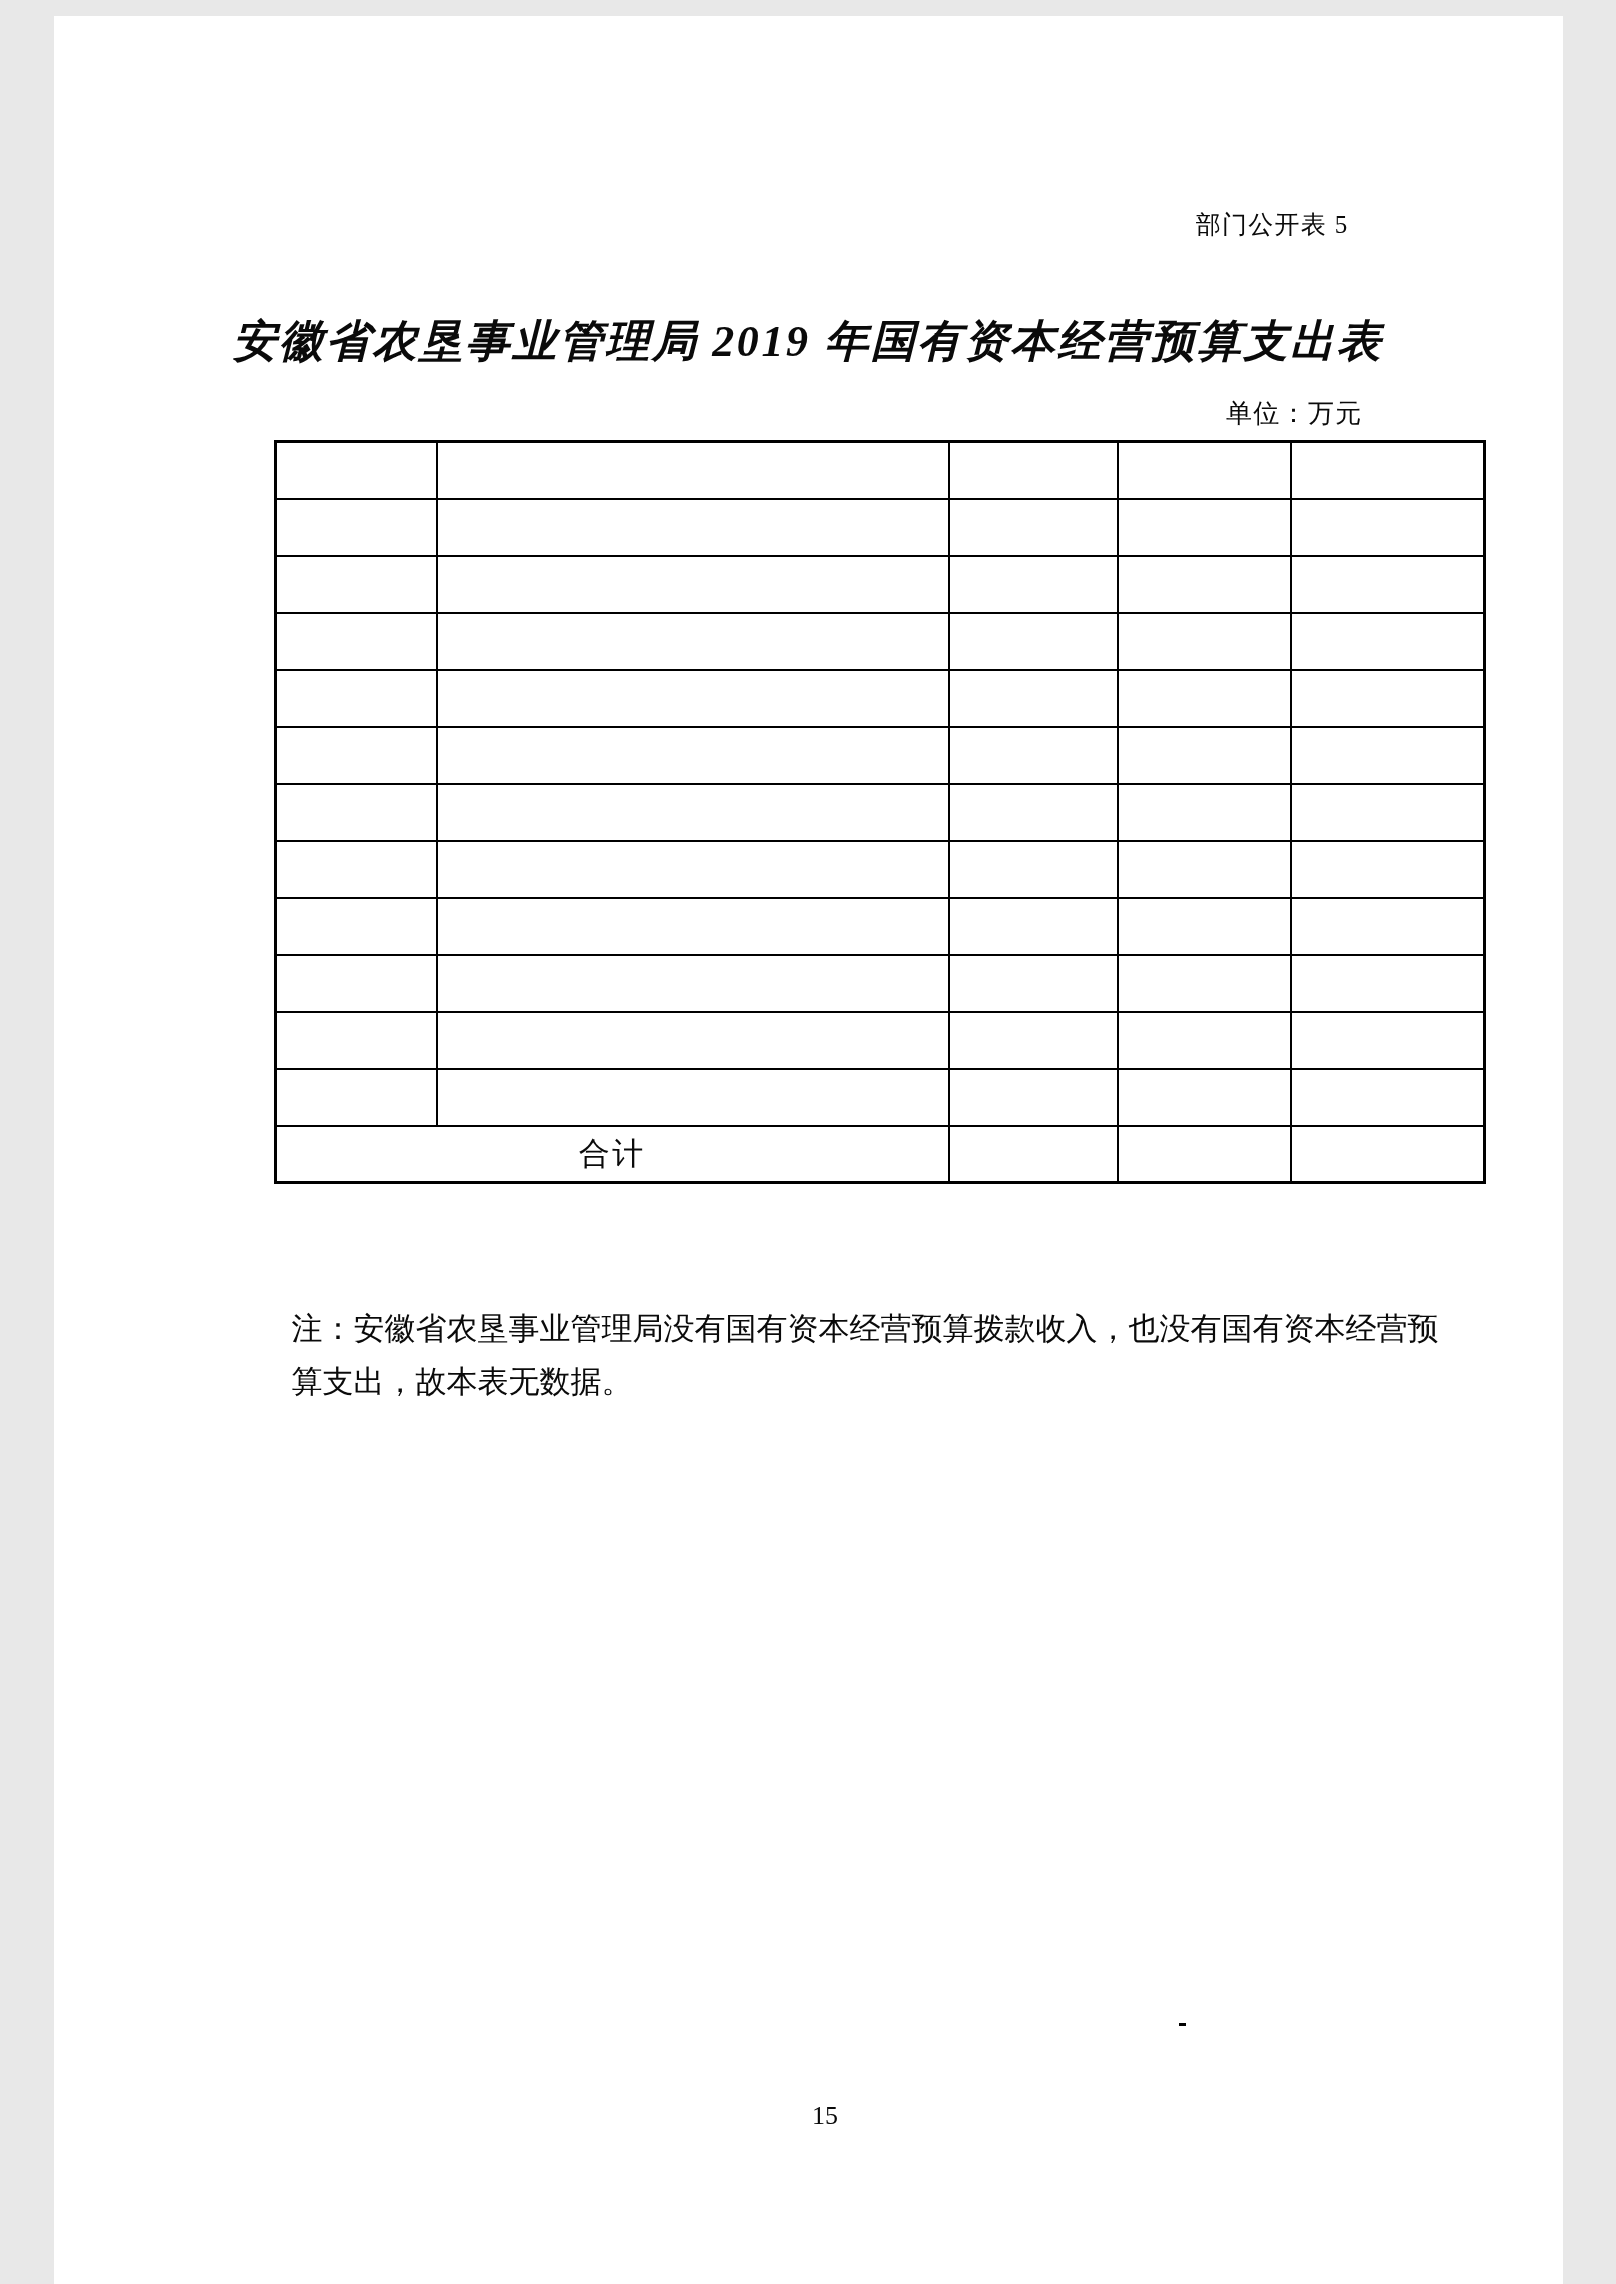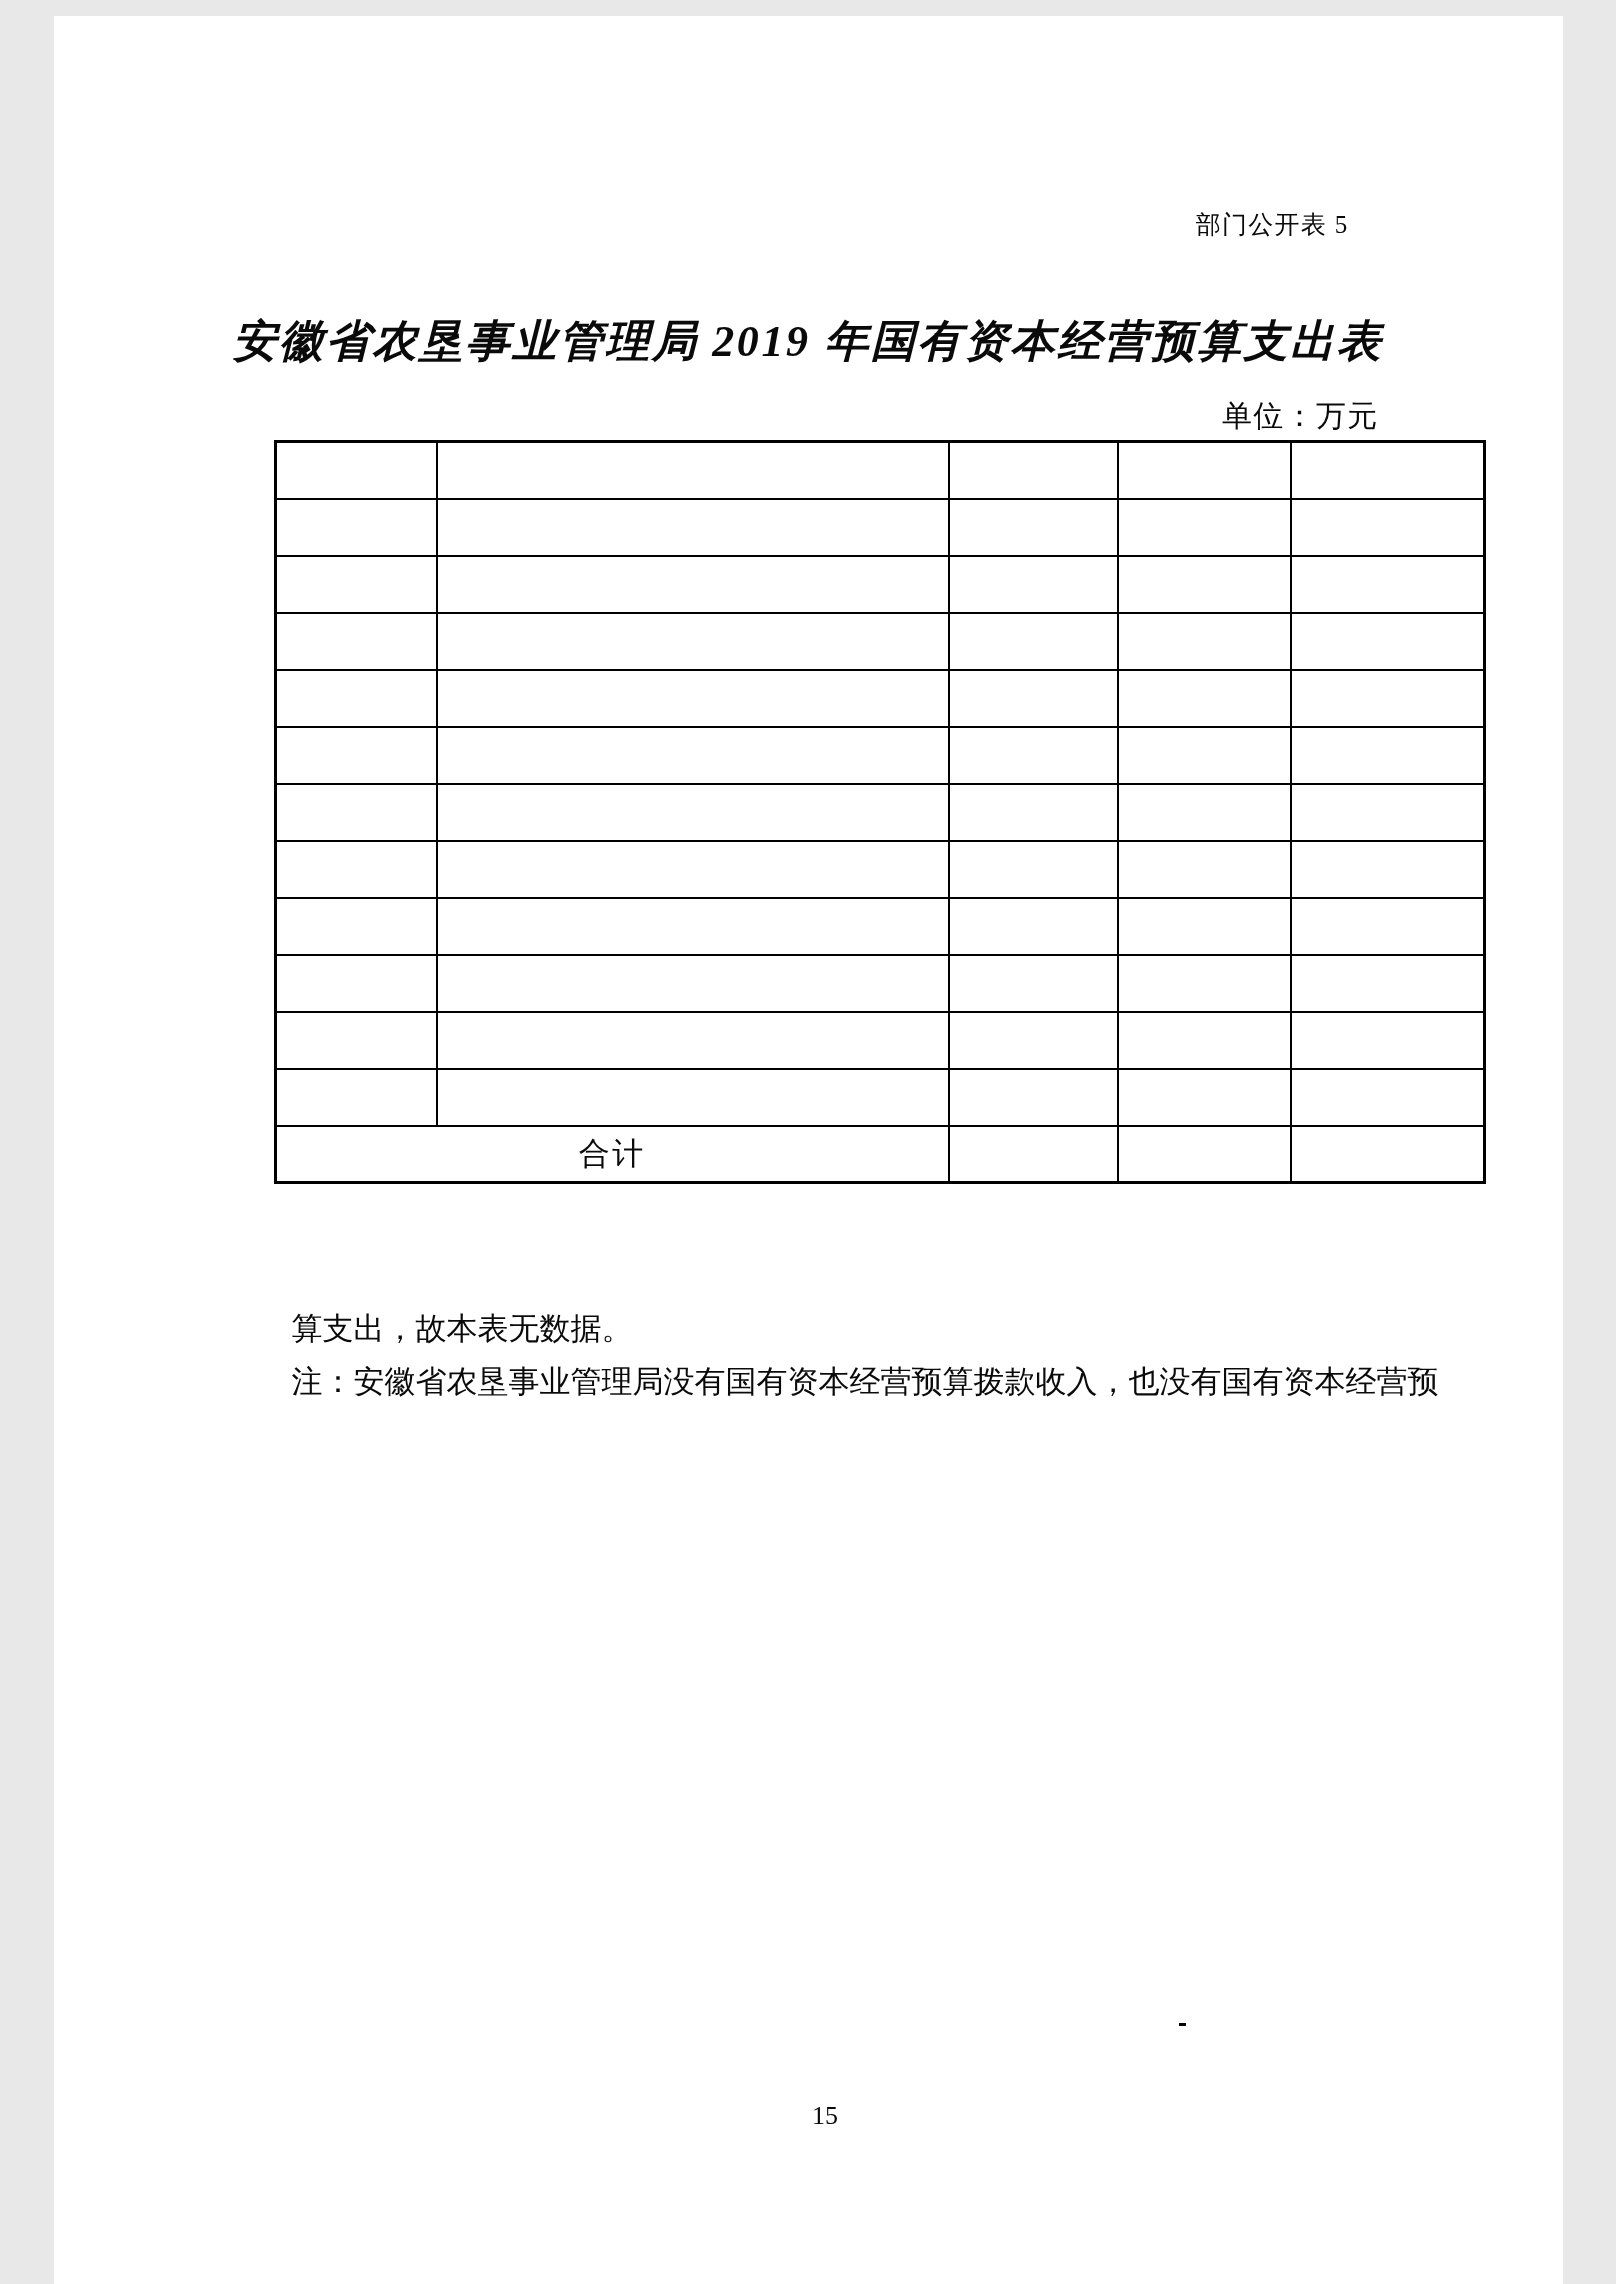--- a/index.html
+++ b/index.html
@@ -33,22 +33,22 @@
     text-align: center;
     font-size: 44px;
     font-weight: bold;
     letter-spacing: 2.6px;
     white-space: nowrap;
     font-style: italic;
   }
   .unit-label {
     position: absolute;
     top: 380px;
-    right: 184px;
-    font-size: 30px;
+    right: 200px;
+    font-size: 26px;
     letter-spacing: 1.3px;
     white-space: nowrap;
   }
   table.budget-table {
     position: absolute;
     left: 220px;
     top: 424px;
     width: 1208px;
     border-collapse: collapse;
     table-layout: fixed;
@@ -213,22 +213,22 @@
       <tr>
         <td colspan="2" class="total-label">合计</td>
         <td></td>
         <td></td>
         <td></td>
       </tr>
     </tfoot>
   </table>
 
   <div class="note">
+    <div class="note-line">注：安徽省农垦事业管理局没有国有资本经营预算拨款收入，也没有国有资本经营预</div>
     <div class="note-line">算支出，故本表无数据。</div>
-    <div class="note-line">注：安徽省农垦事业管理局没有国有资本经营预算拨款收入，也没有国有资本经营预</div>
   </div>
 
   <div class="scan-speck"></div>
 
   <div class="page-number">15</div>
 
 </div>
 
 
 </body></html>

